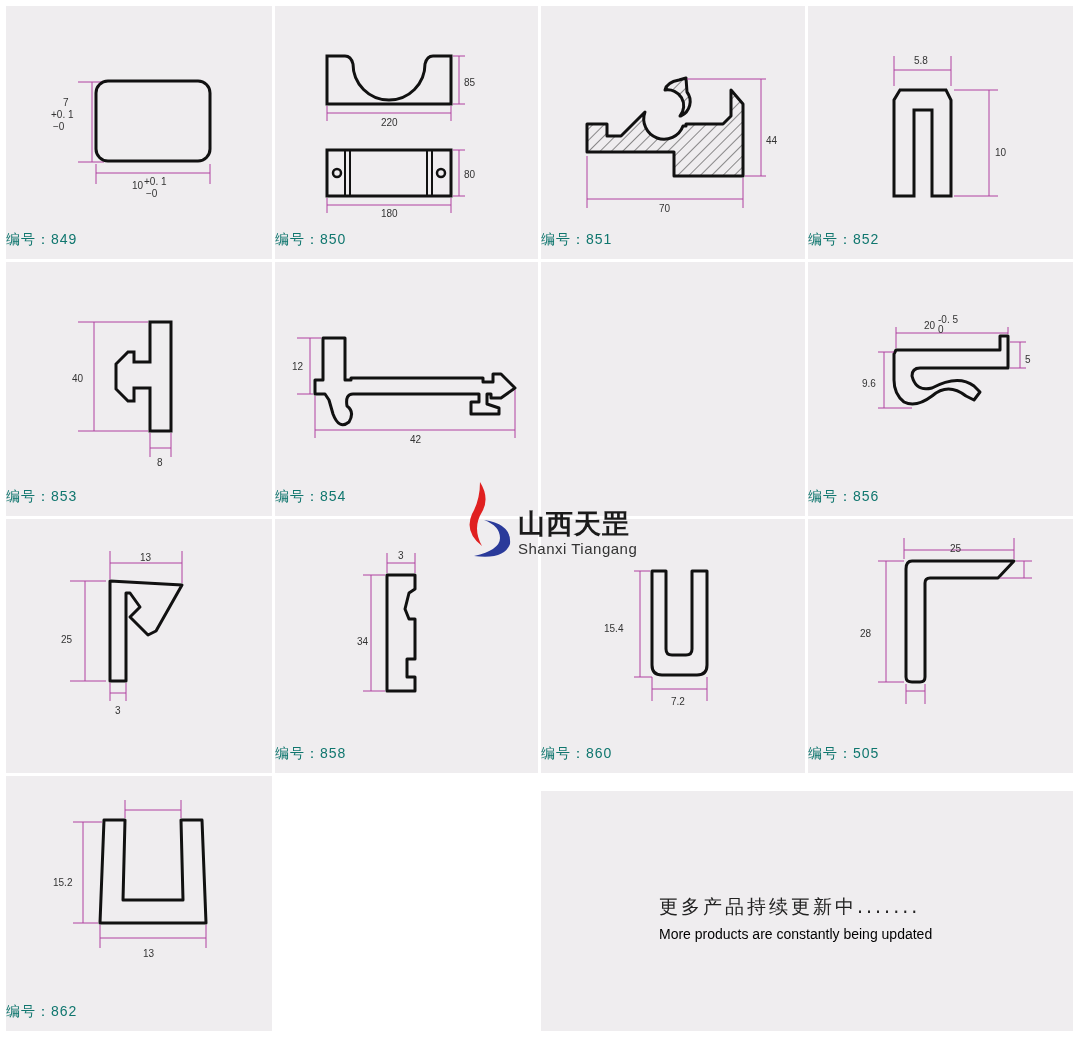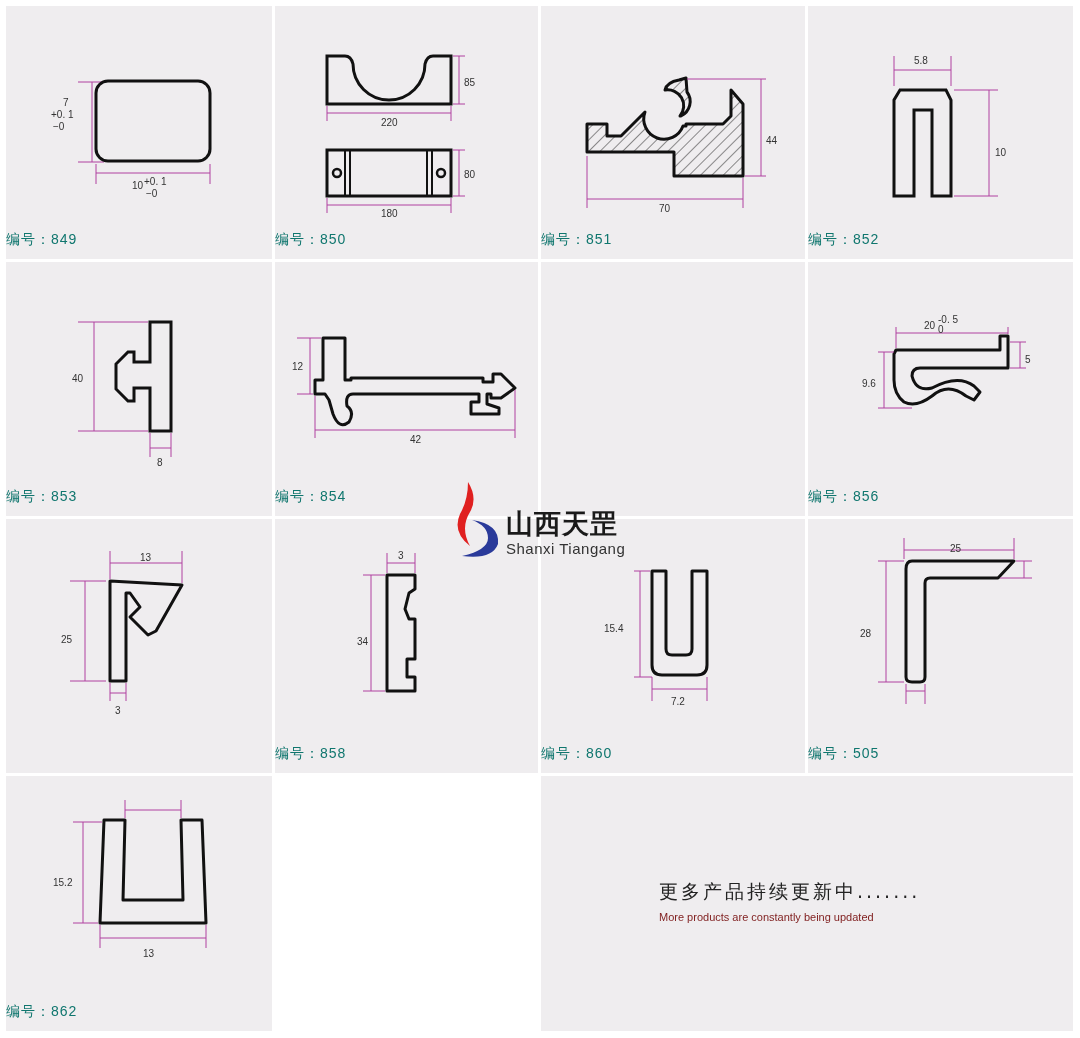--- a/index.html
+++ b/index.html
@@ -6,25 +6,25 @@
   body { width: 1080px; height: 1038px; background: #ffffff; position: relative; overflow: hidden;
          font-family: "Liberation Sans", "DejaVu Sans", sans-serif; }
   .grid { position: absolute; left: 6px; top: 6px; width: 1067px; height: 1025px;
           display: grid; grid-template-columns: 266px 263px 264px 265px; grid-template-rows: 253px 254px 254px 255px;
           column-gap: 3px; row-gap: 3px; }
   .cell { background: #efedef; position: relative; overflow: hidden; }
   .cell svg { position: absolute; left: 0; top: 0; }
   .label { position: absolute; left: 0; right: 0; bottom: 10px; text-align: left; font-size: 14px; color: #0f766e;
            letter-spacing: 1px; }
   .dim { font-size: 10px; fill: #333; font-family: "Liberation Sans", sans-serif; }
-  .wide { grid-column: 3 / span 2; }
+  .wide { grid-column: 3 / span 2; margin-top: 15px; }
   .more { position: absolute; left: 118px; top: 103px; }
   .more .cn { font-size: 19px; color: #222; letter-spacing: 3px; font-family: "DejaVu Sans", sans-serif; }
-  .more .en { font-size: 11px; color: #7f1d1d; margin-top: 6px; }
-  .logo { position: absolute; left: 448px; top: 480px; width: 200px; height: 80px; }
+  .more .en { font-size: 14px; color: #000000; margin-top: 6px; }
+  .logo { position: absolute; left: 460px; top: 480px; width: 200px; height: 80px; }
   .logo .cn { position: absolute; left: 58px; top: 26px; font-size: 27px; font-weight: bold; color: #1a1a1a;
               font-family: "DejaVu Sans", sans-serif; letter-spacing: 1px; }
   .logo .en { position: absolute; left: 58px; top: 60px; font-size: 15px; color: #333; letter-spacing: 0.5px; }
 </style>
 </head>
 <body>
 
 <div class="grid">
 
   <div class="cell">

